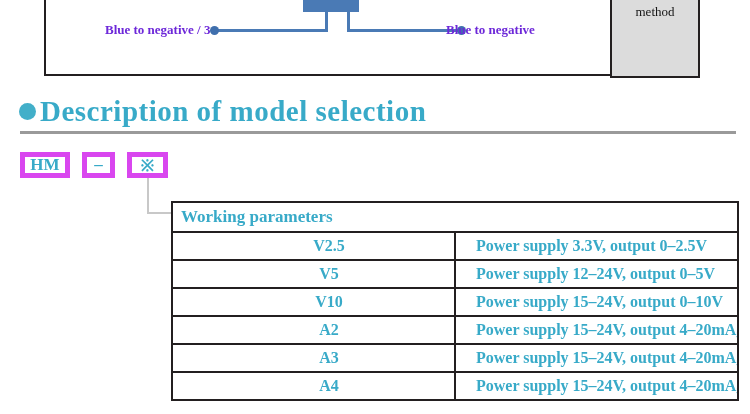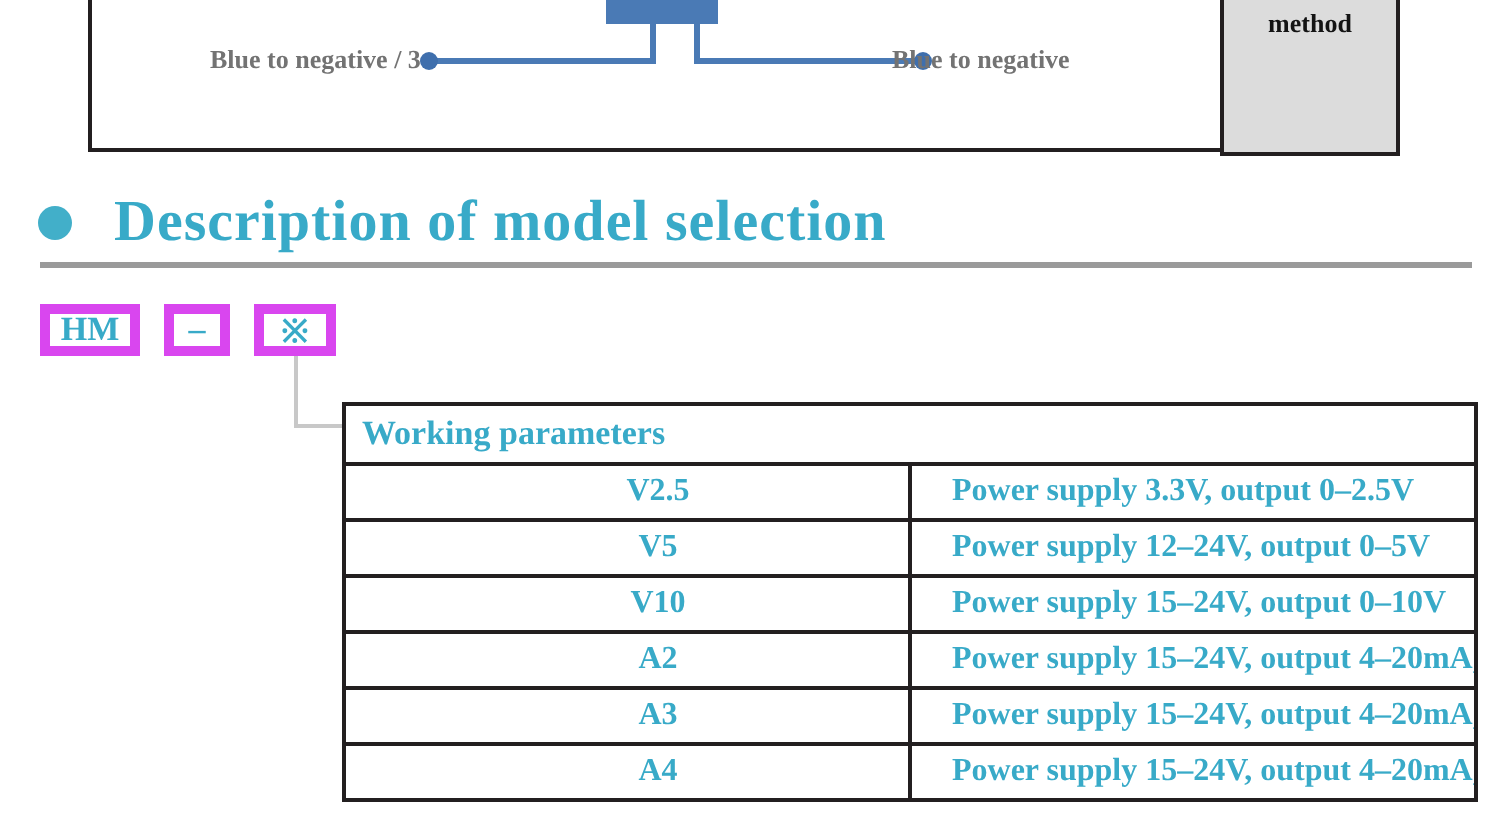--- a/index.html
+++ b/index.html
@@ -46,58 +46,58 @@
     position: absolute;
     width: 9px; height: 9px;
     border-radius: 50%;
     background: #3f6fad;
   }
   .diagram-label {
     position: absolute;
     font-family: "Liberation Serif", "DejaVu Serif", serif;
     font-size: 13px;
     font-weight: bold;
-    color: #737373;
+    color: #6d28d9;
     white-space: nowrap;
   }
   #method-box {
     position: absolute;
     left: 610px; top: -62px;
     width: 90px; height: 140px;
     background: #dcdcdc;
     border: 2px solid #231f20;
     box-sizing: border-box;
   }
   #method-label {
     position: absolute;
     left: 0; top: 64px;
     width: 86px;
     text-align: center;
     font-size: 13px;
-    font-weight: bold;
+    font-weight: normal;
     color: #141414;
   }
 
   
   #section-heading {
     position: absolute;
     left: 0; top: 92px;
     width: 750px; height: 38px;
     display: flex;
     align-items: center;
   }
   #heading-bullet {
     width: 17px; height: 17px;
     border-radius: 50%;
     background: #42afc9;
     margin-left: 19px;
     flex: 0 0 auto;
   }
   #heading-text {
-    margin-left: 21px;
+    margin-left: 4px;
     font-family: "Liberation Serif", "DejaVu Serif", serif;
     font-size: 29px;
     font-weight: bold;
     color: #38aac8;
     letter-spacing: 0.5px;
     white-space: nowrap;
   }
   #heading-rule {
     position: absolute;
     left: 20px; top: 131px;

